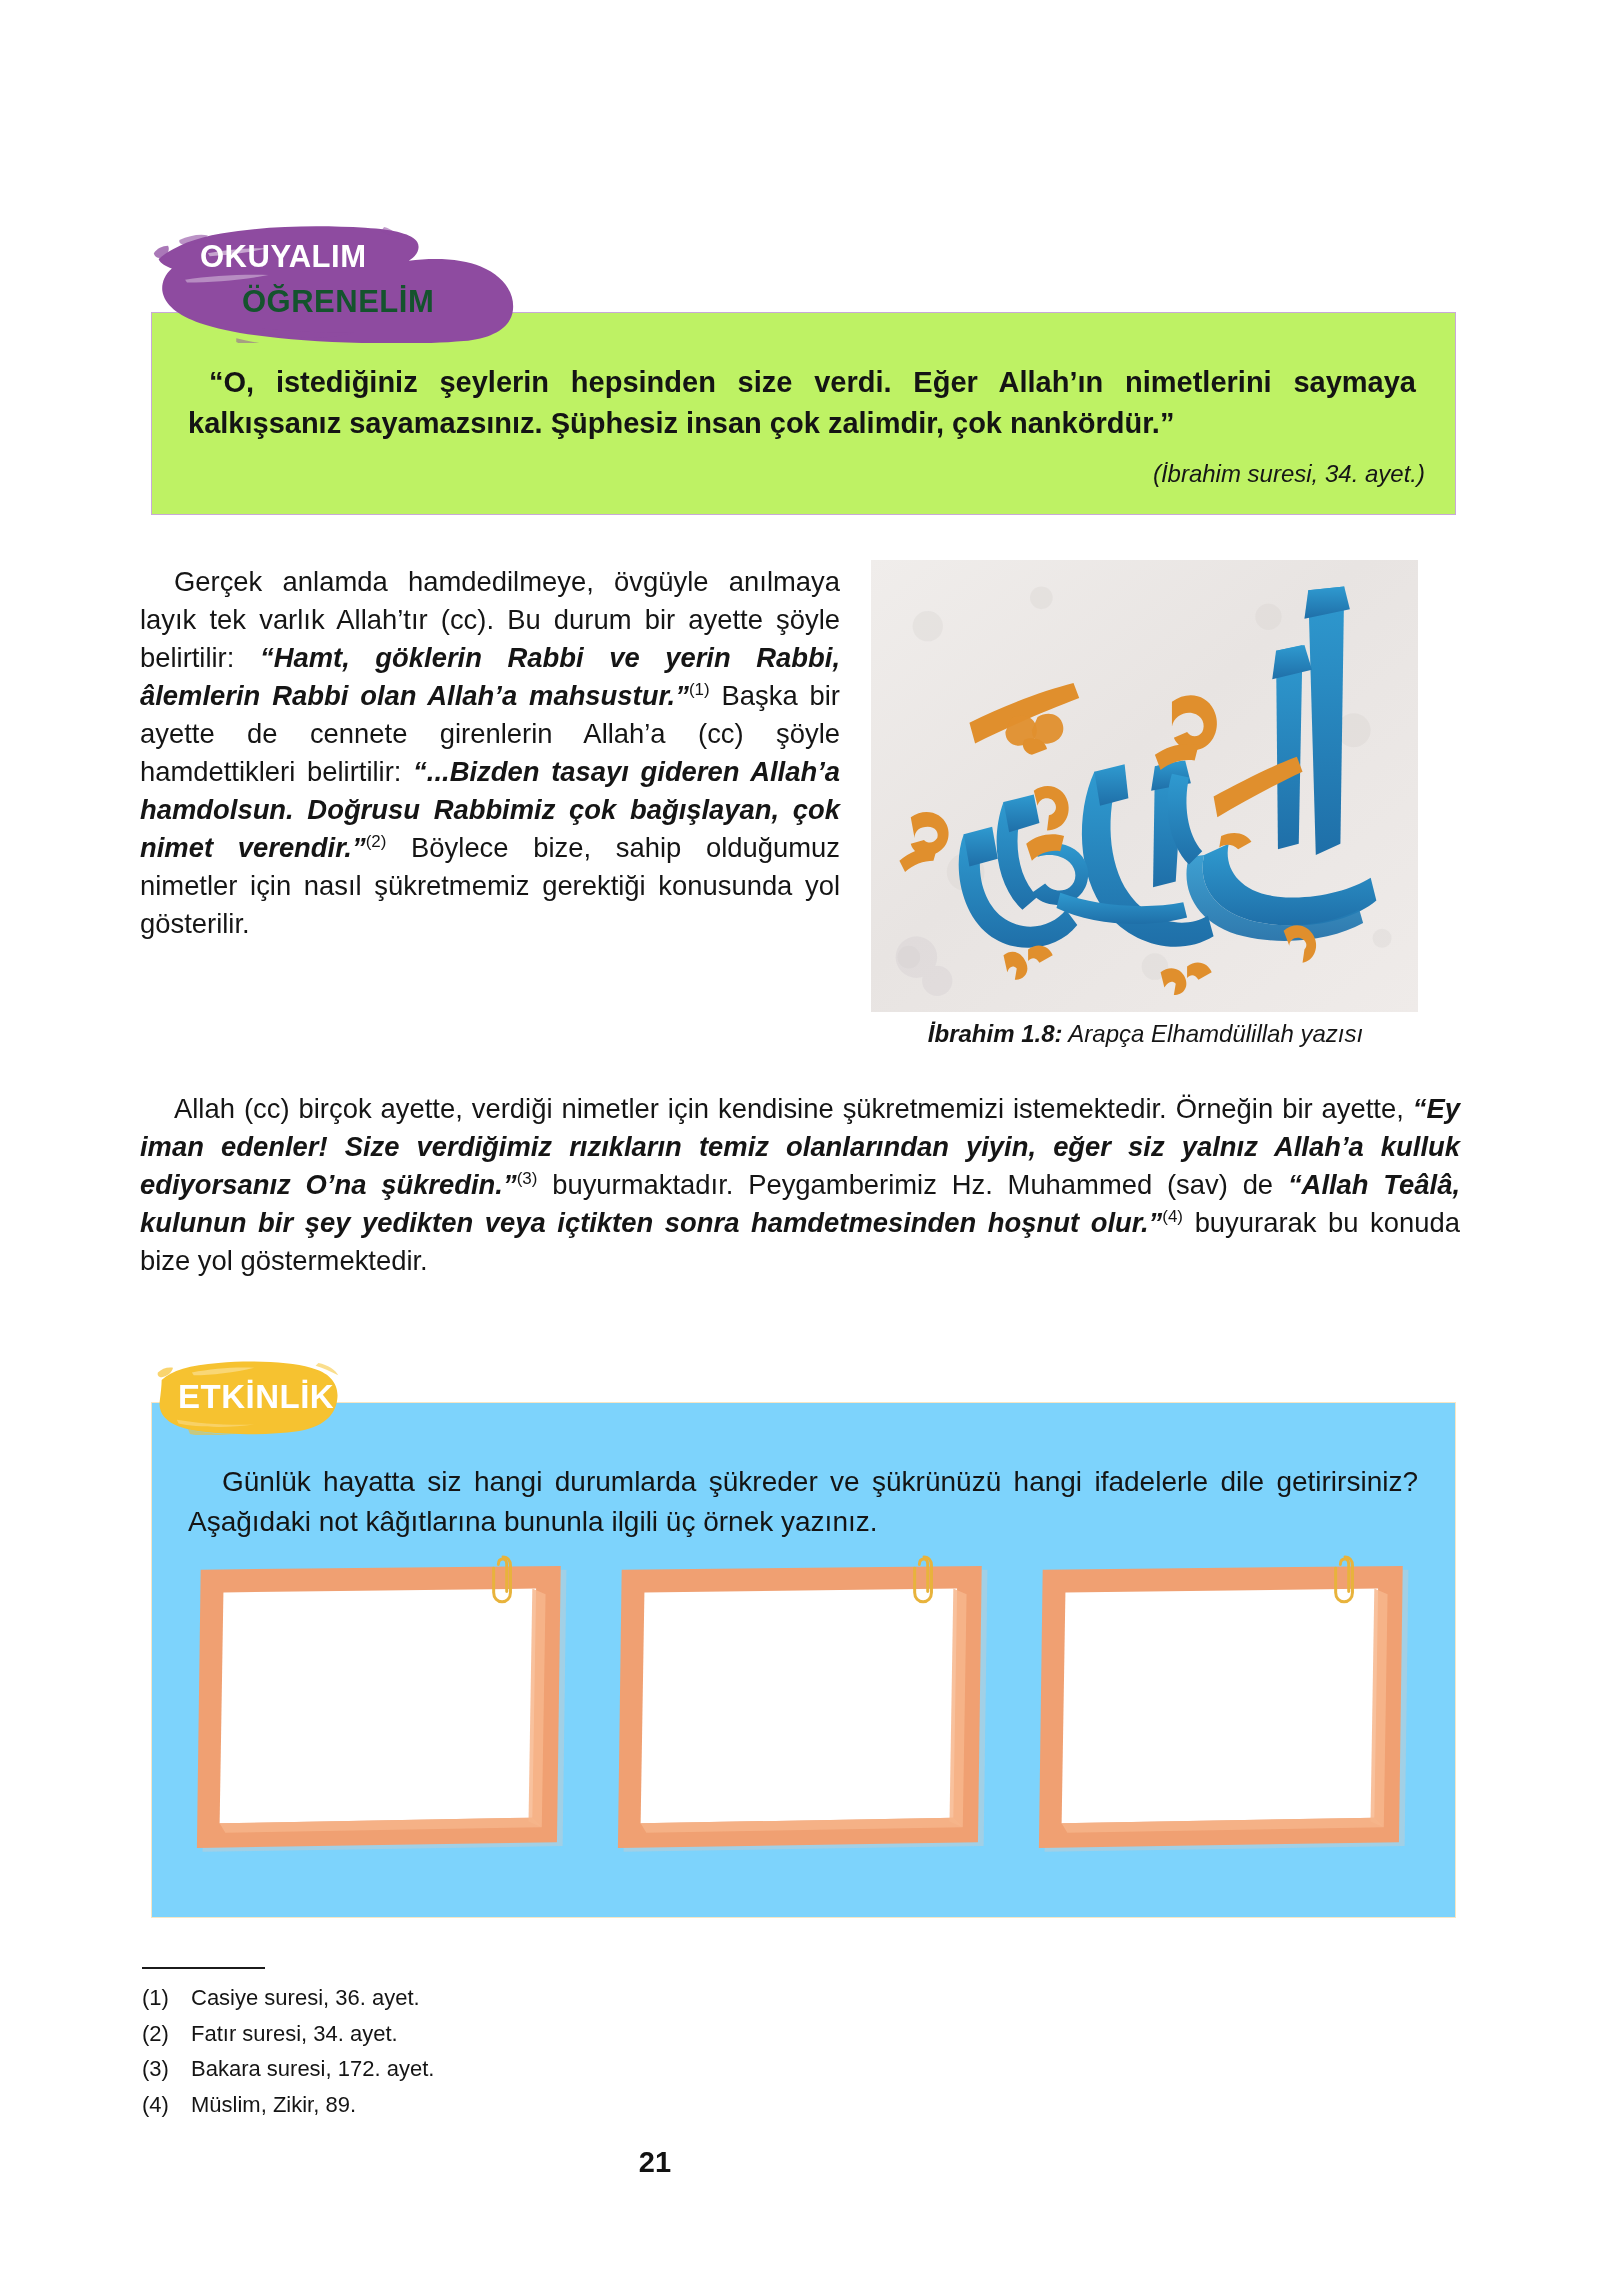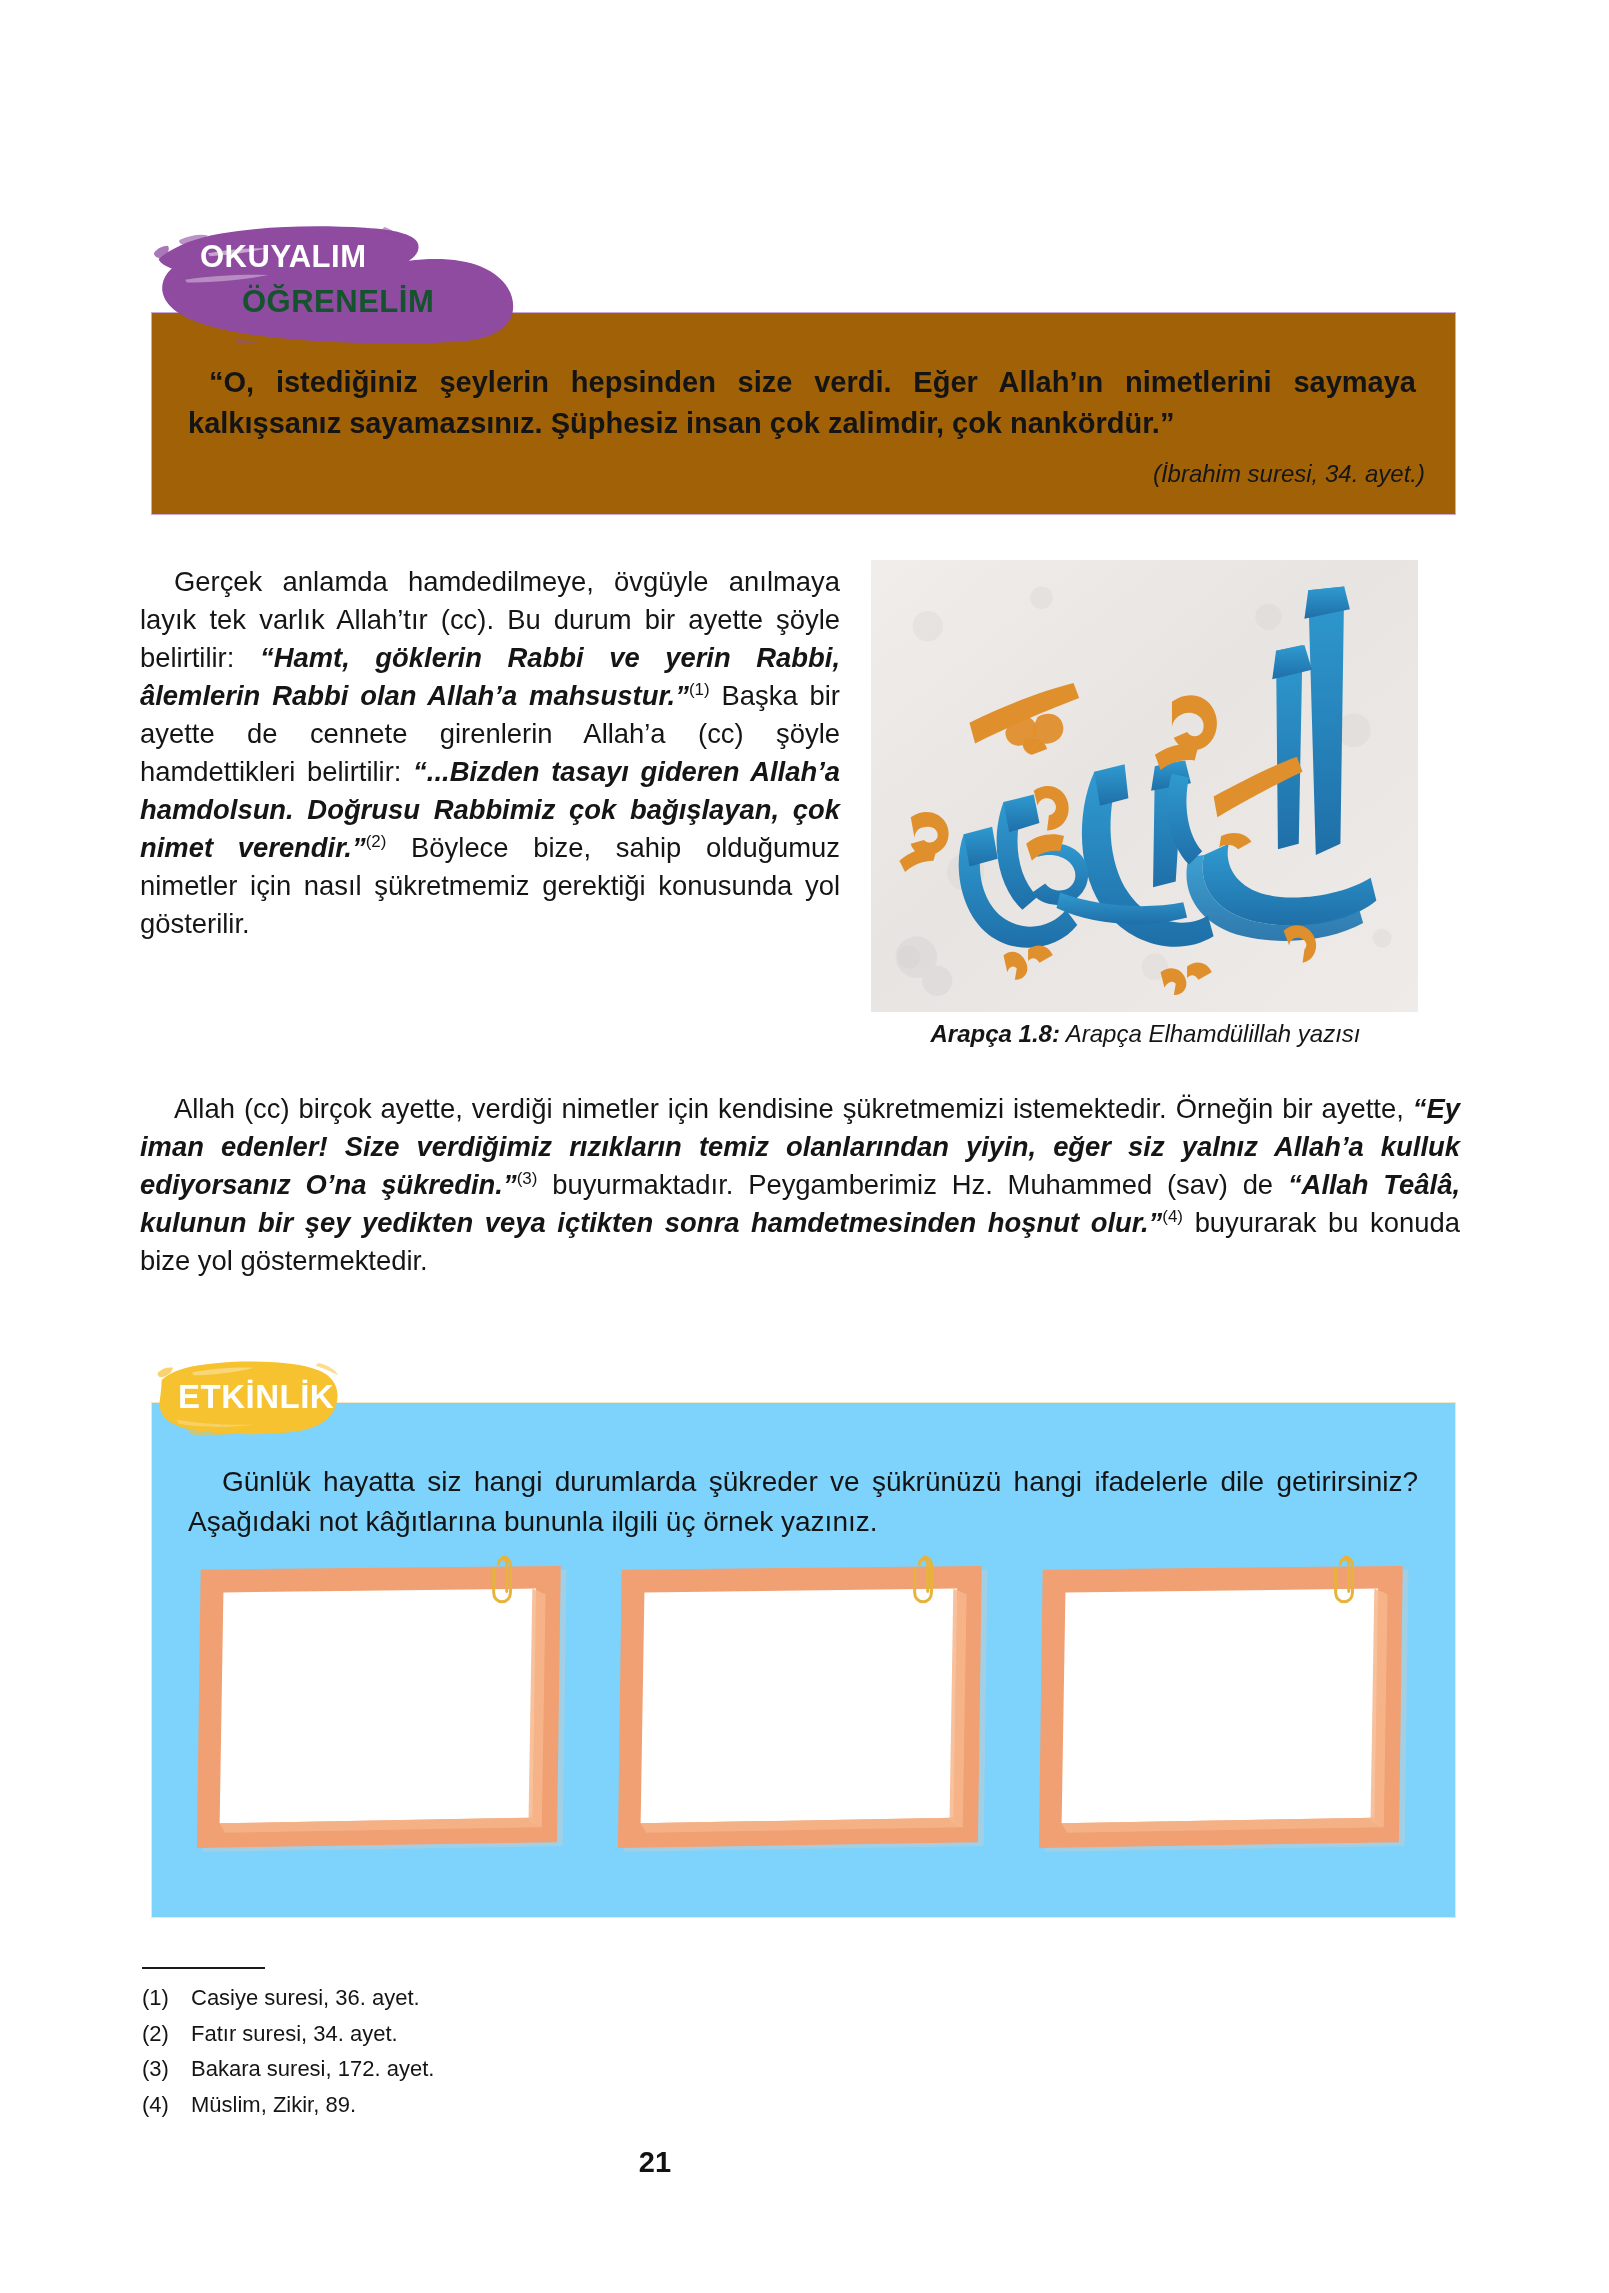--- a/index.html
+++ b/index.html
@@ -55,21 +55,21 @@
     font-family: "Liberation Sans", sans-serif;
   }
 
   
   .quote-box {
     position: absolute;
     left: 151px;
     top: 312px;
     width: 1305px;
     height: 203px;
-    background: #a16207;
+    background: #bef264;
     border: 1.9px solid #c9a9d8;
     box-sizing: border-box;
     z-index: 2;
   }
   .quote-text {
     position: absolute;
     left: 36px;
     top: 49px;
     width: 1228px;
     font-size: 29px;
@@ -392,21 +392,21 @@
                  L188,270 C196,268 198,260 192,254 C186,250 178,252 176,260 Z"></path>
         <path d="M164,300 C176,290 192,288 204,292 L200,308 C190,306 178,310 170,318 Z"></path>
 
         <path d="M436,392 C448,382 462,386 468,398 C474,410 468,424 456,426
                  L458,412 C462,408 460,402 454,400 C448,398 442,402 442,408 Z"></path>
       </g>
     </svg>
   </div>
 
   <div class="fig-caption">
-    <b>Arapça 1.8:</b><span> Arapça Elhamdülillah yazısı</span>
+    <b>İbrahim 1.8:</b><span> Arapça Elhamdülillah yazısı</span>
   </div>
 
   <div class="para-full">
     <span>Allah (cc) birçok ayette, verdiği nimetler için kendisine şükretmemizi istemektedir. Örneğin bir ayette, </span><span class="emph">“Ey iman edenler! Size verdiğimiz rızıkların temiz olanlarından yiyin, eğer siz yalnız Allah’a kulluk ediyorsanız O’na şükredin.”</span><sup class="fn">(3)</sup><span> buyurmaktadır. Peygamberimiz Hz. Muhammed (sav) de </span><span class="emph">“Allah Teâlâ, kulunun bir şey yedikten veya içtikten sonra hamdetmesinden hoşnut olur.”</span><sup class="fn">(4)</sup><span> buyurarak bu konuda bize yol göstermektedir.</span>
   </div>
 
   <div class="activity-box">
     <div class="act-text">Günlük hayatta siz hangi durumlarda şükreder ve şükrünüzü hangi ifadelerle dile getirirsiniz? Aşağıdaki not kâğıtlarına bununla ilgili üç örnek yazınız.</div>
 
     <div class="notes-row">

